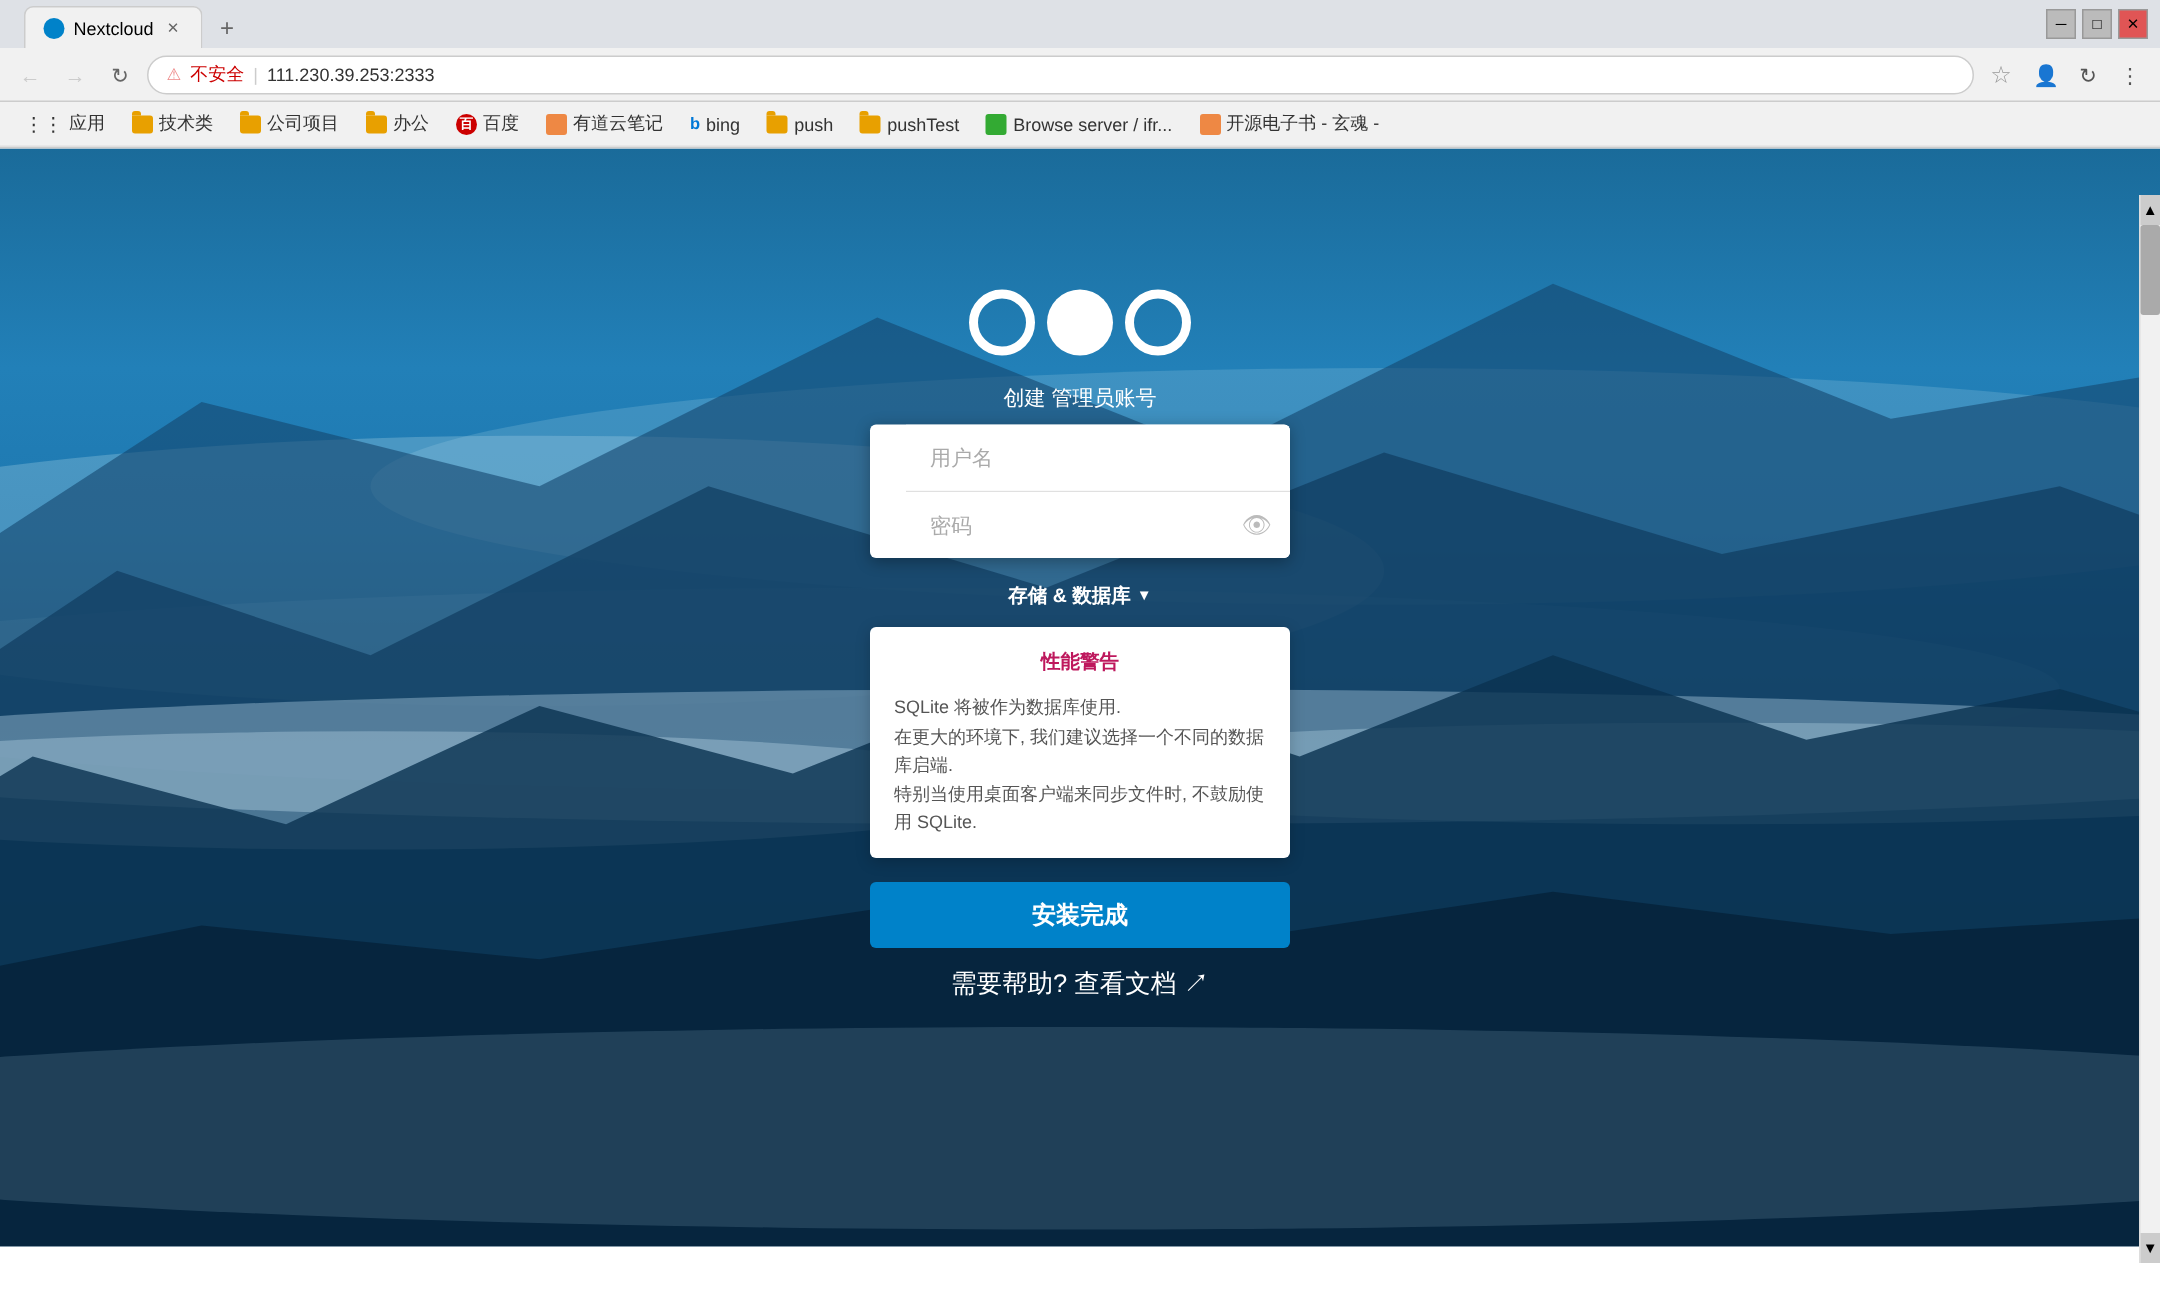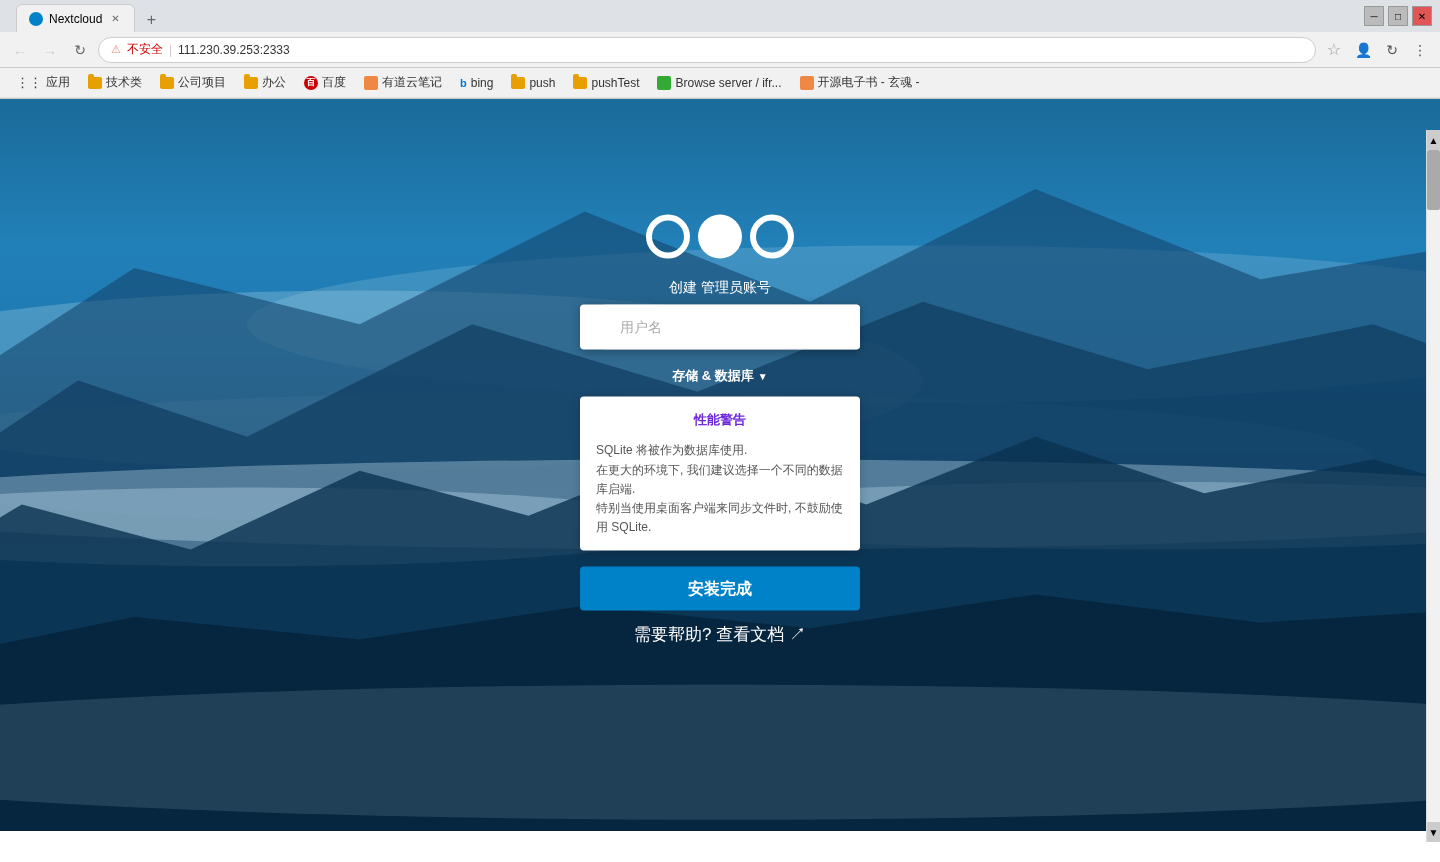--- a/index.html
+++ b/index.html
@@ -269,21 +269,21 @@
       background: white;
       border-radius: 4px;
       padding: 14px 16px;
       margin-top: 12px;
       box-shadow: 0 2px 10px rgba(0,0,0,0.2);
     }
 
     .warning-title {
       font-size: 13px;
       font-weight: bold;
-      color: #6d28d9;
+      color: #be185d;
       margin-bottom: 12px;
       text-align: center;
     }
 
     .warning-text {
       font-size: 12px;
       color: #555;
       line-height: 1.6;
     }
 
@@ -472,20 +472,24 @@
       </div>
     </div>
 
     <div class="form-title">创建 管理员账号</div>
 
     <div class="form-card">
       <div class="form-fields">
         <div class="form-input-wrap">
           <input class="form-input" type="text" placeholder="用户名" style="">
         </div>
+        <div class="form-input-wrap" style="border-bottom:none;">
+          <input class="form-input" type="password" placeholder="密码" style="">
+          <span class="eye-icon">👁</span>
+        </div>
       </div>
     </div>
 
     <div class="storage-section">
       <div class="storage-toggle">
         <span>存储 &amp; 数据库</span>
         <span class="dropdown-arrow">▼</span>
       </div>
     </div>
 

